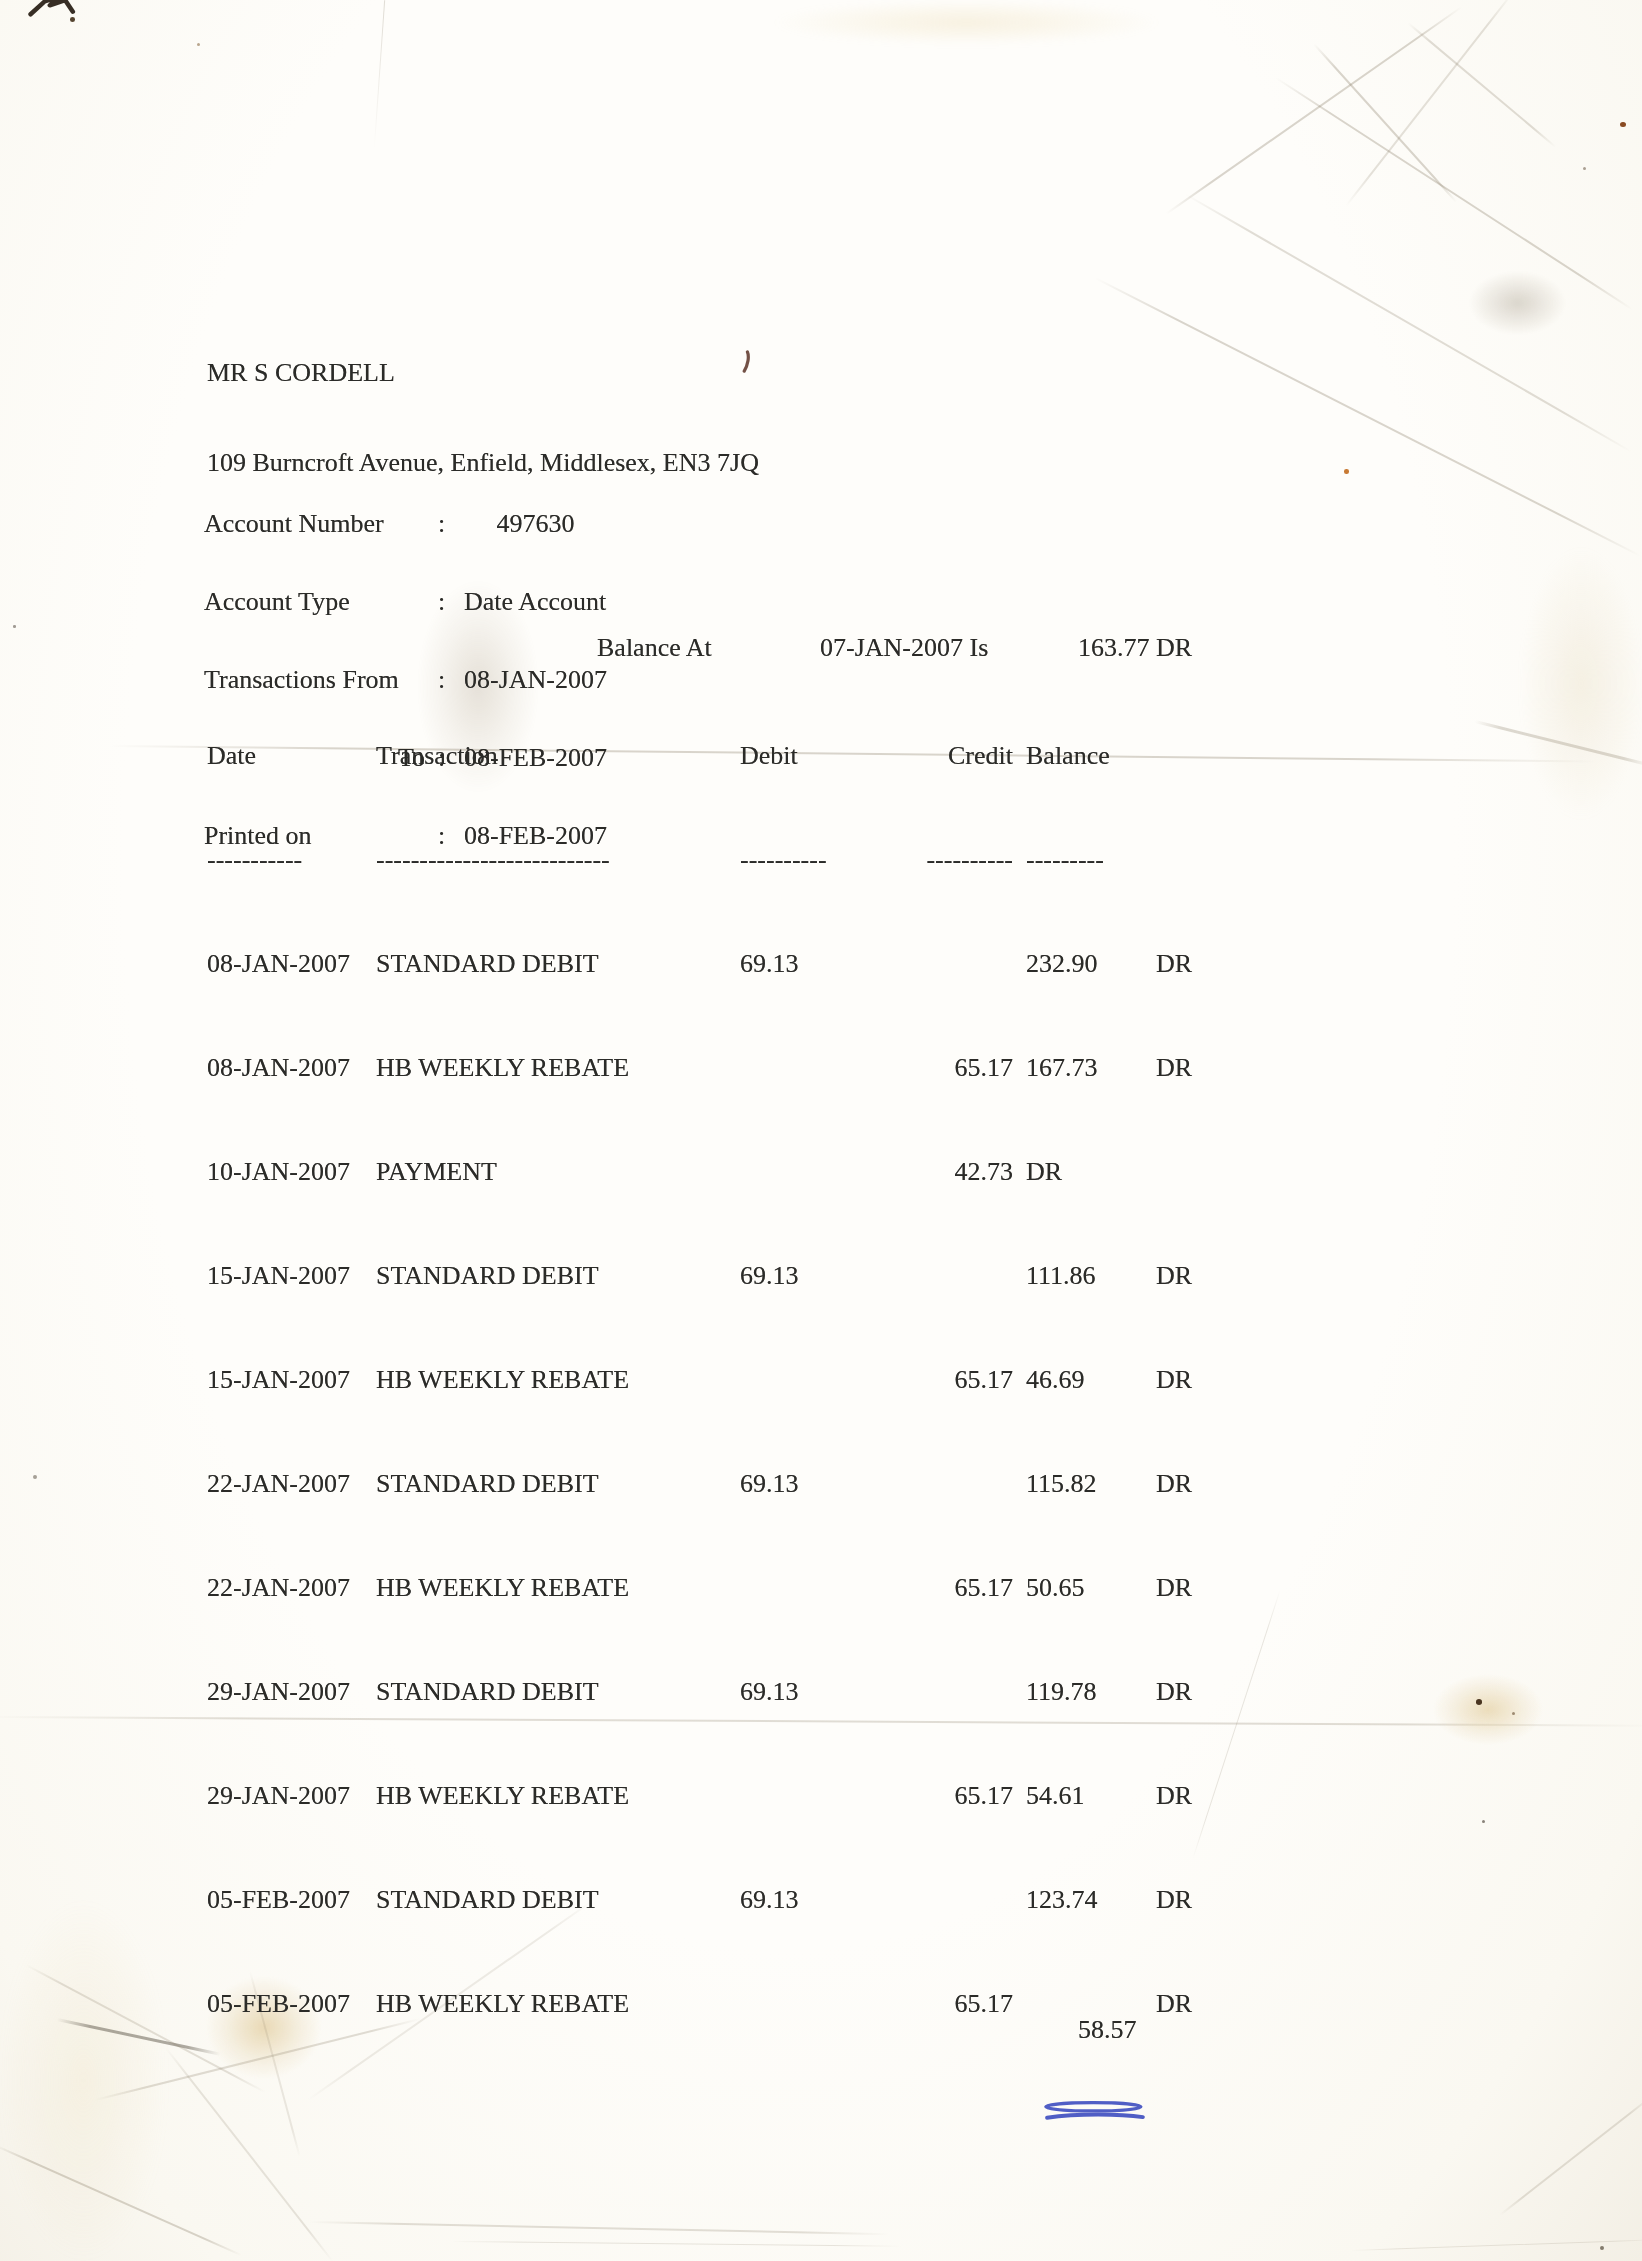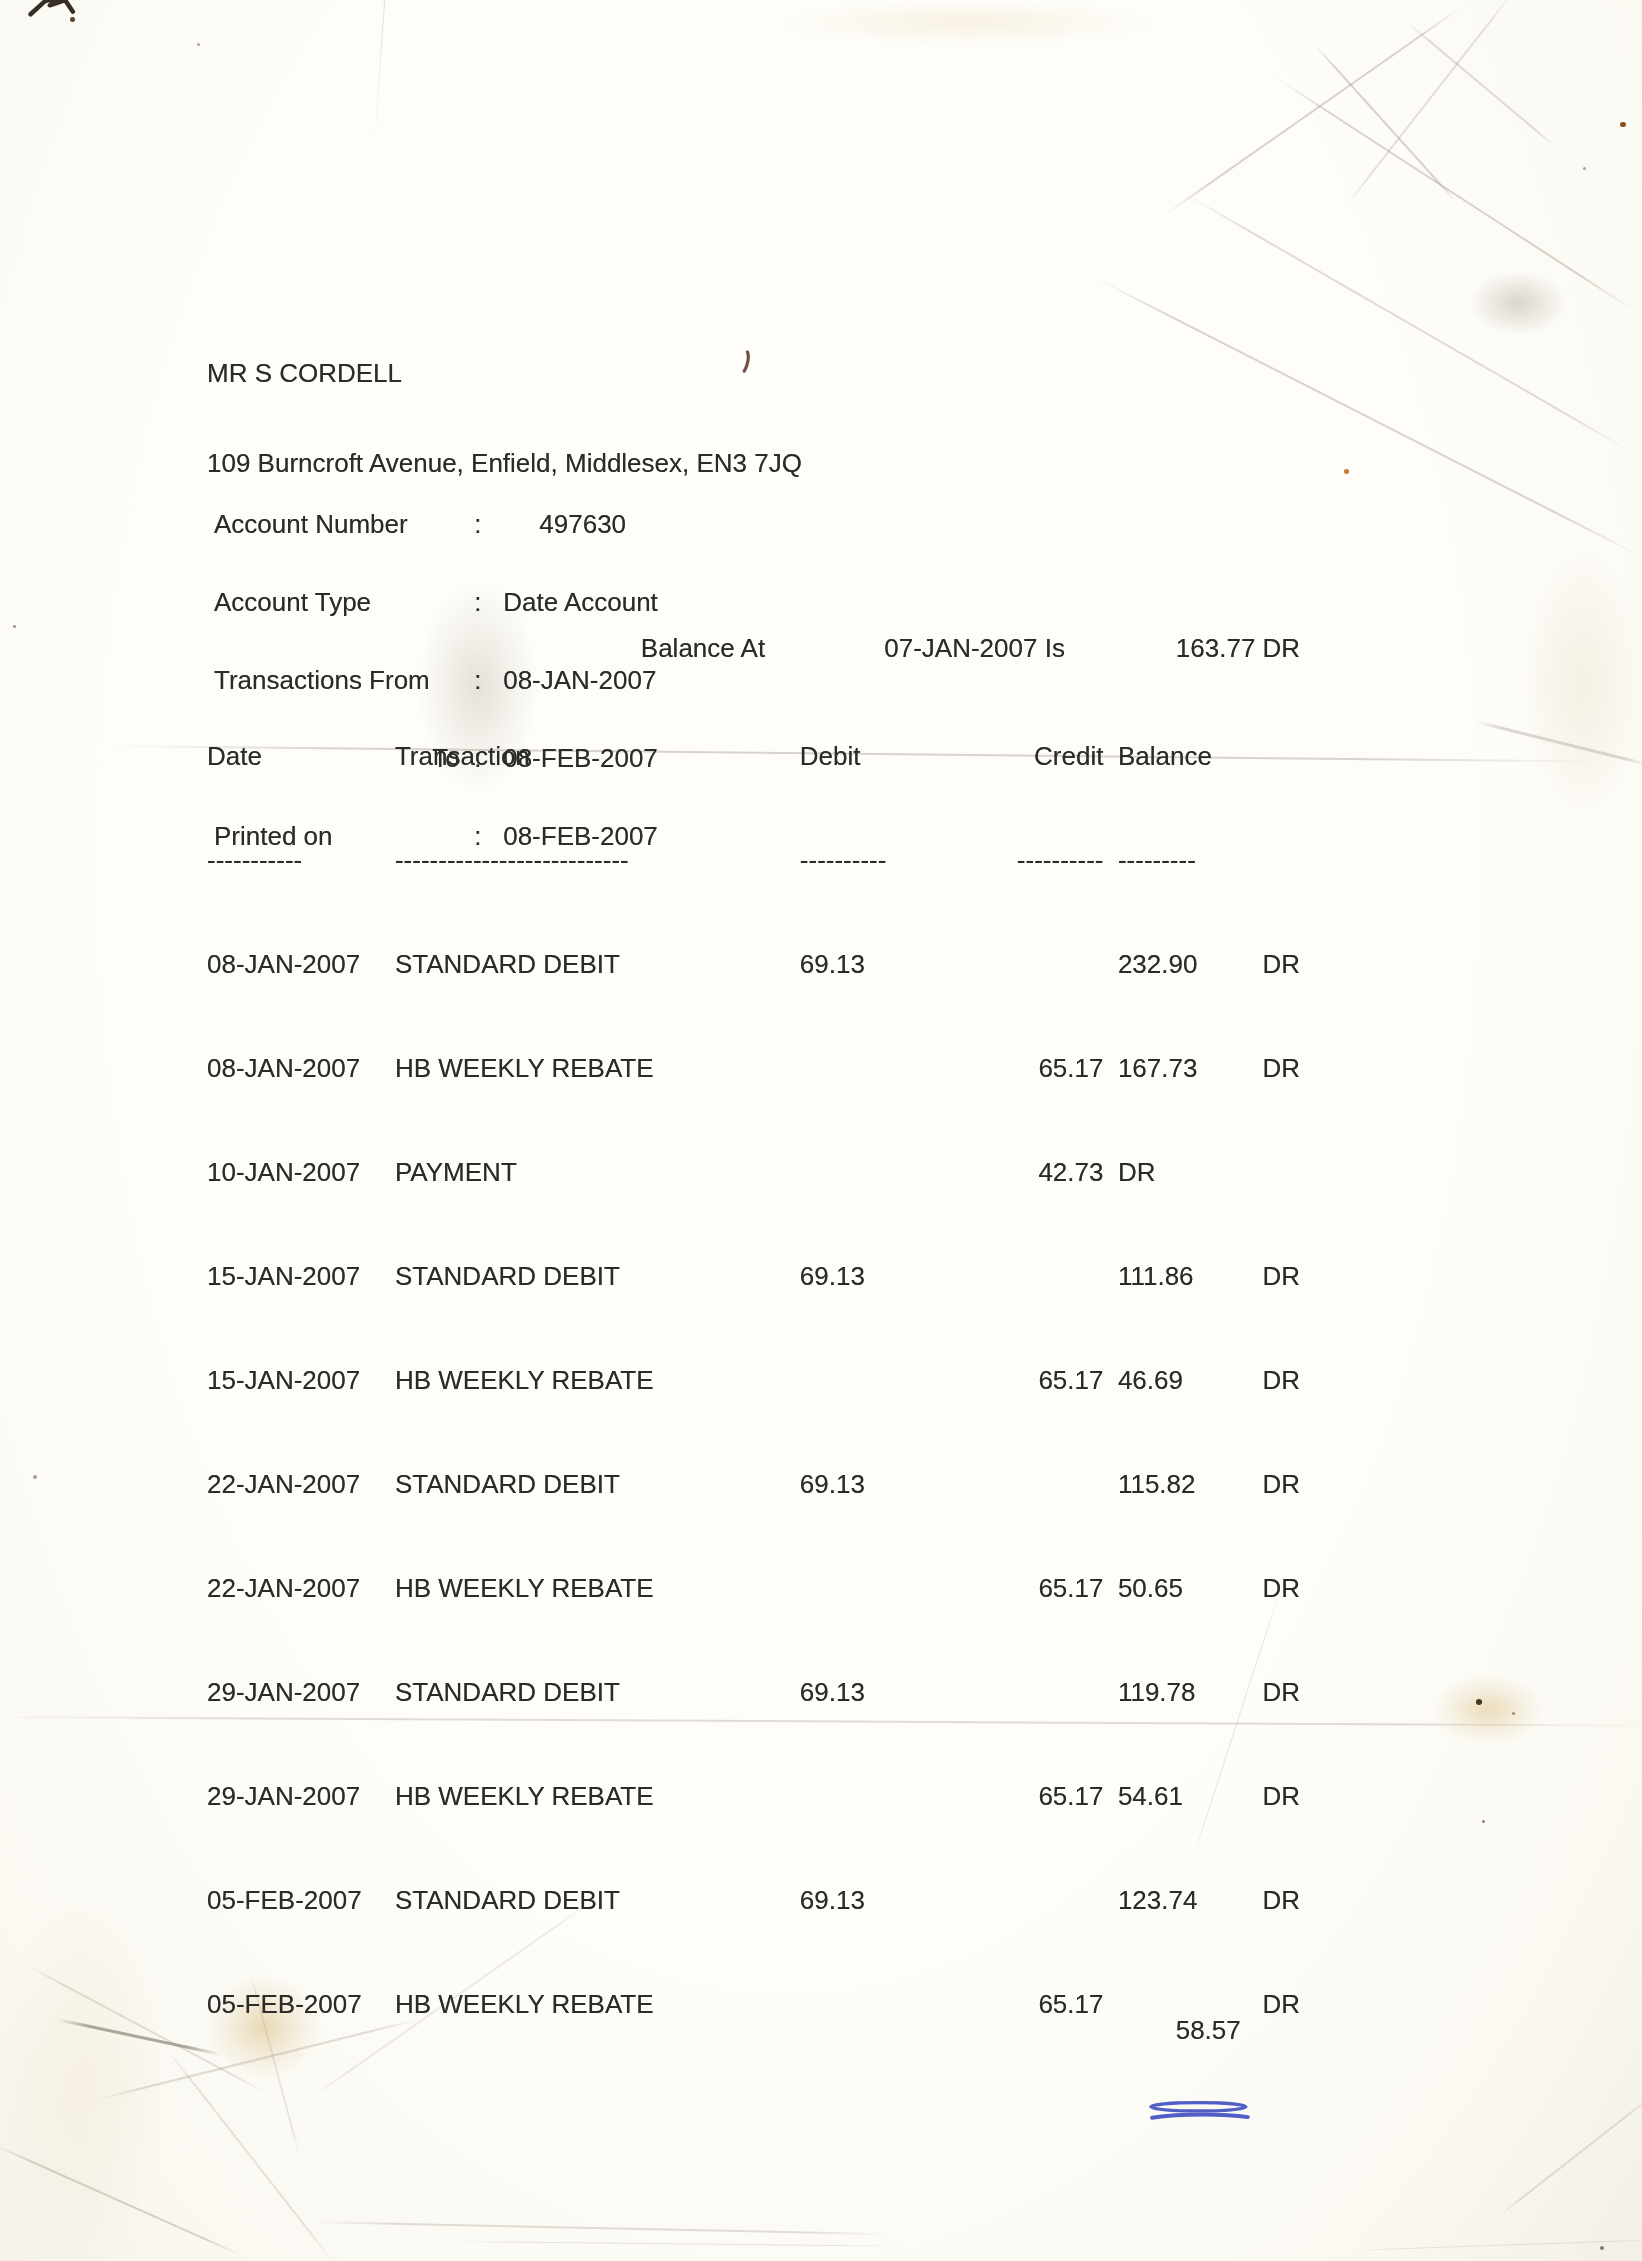--- a/index.html
+++ b/index.html
@@ -1,27 +1,27 @@
 <!DOCTYPE html>
 <html style="font-size:10.3px"><head>
 <meta charset="utf-8">
 <title></title>
 <style>
   html,body{margin:0;padding:0;background:#f6f4ee;}
   .page{
     position:relative;width:1643px;height:2261px;overflow:hidden;
     background:radial-gradient(ellipse at 48% 38%, #fefdfa 55%, #faf8f1 85%, #f3efe5 100%);
-    font-family:Liberation Sans, sans-serif;
+    font-family:Liberation Serif, serif;
     color:#2b2b28;
   }
   
   .doc-text{position:absolute;font-size:26px;line-height:26px;white-space:pre;
             text-shadow:0 0 0.5px rgba(30,30,30,.55);}
   .recipient{left:207px;top:298px;line-height:30px;}
-  .account-info{left:214px;top:459px;}
+  .account-info{left:204px;top:459px;}
   .info-row{display:grid;grid-template-columns:18ch 2ch auto;height:26px;}
   .info-row .lbl{grid-column:1;}
   .info-row.to-line .lbl{text-align:right;padding-right:1ch;}
   .info-row .sep{grid-column:2;}
   .info-row .val{grid-column:3;}
   .info-row.num-line .val{padding-left:2.5ch;}
   .balance-line{left:207px;top:635px;width:77ch;height:26px;}
   .balance-line span{position:absolute;top:0;}
   .bl-label{left:30ch;}
   .bl-date{left:44ch;margin-left:41px;}

